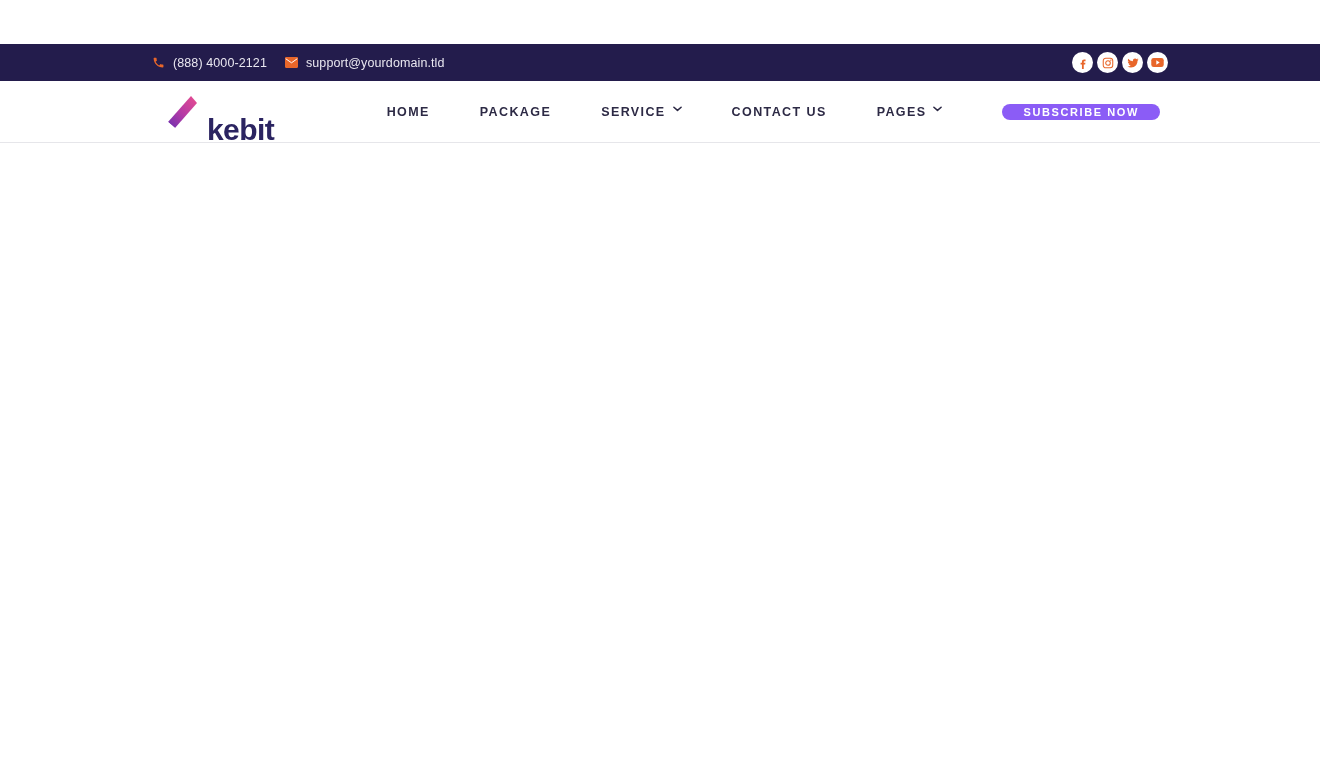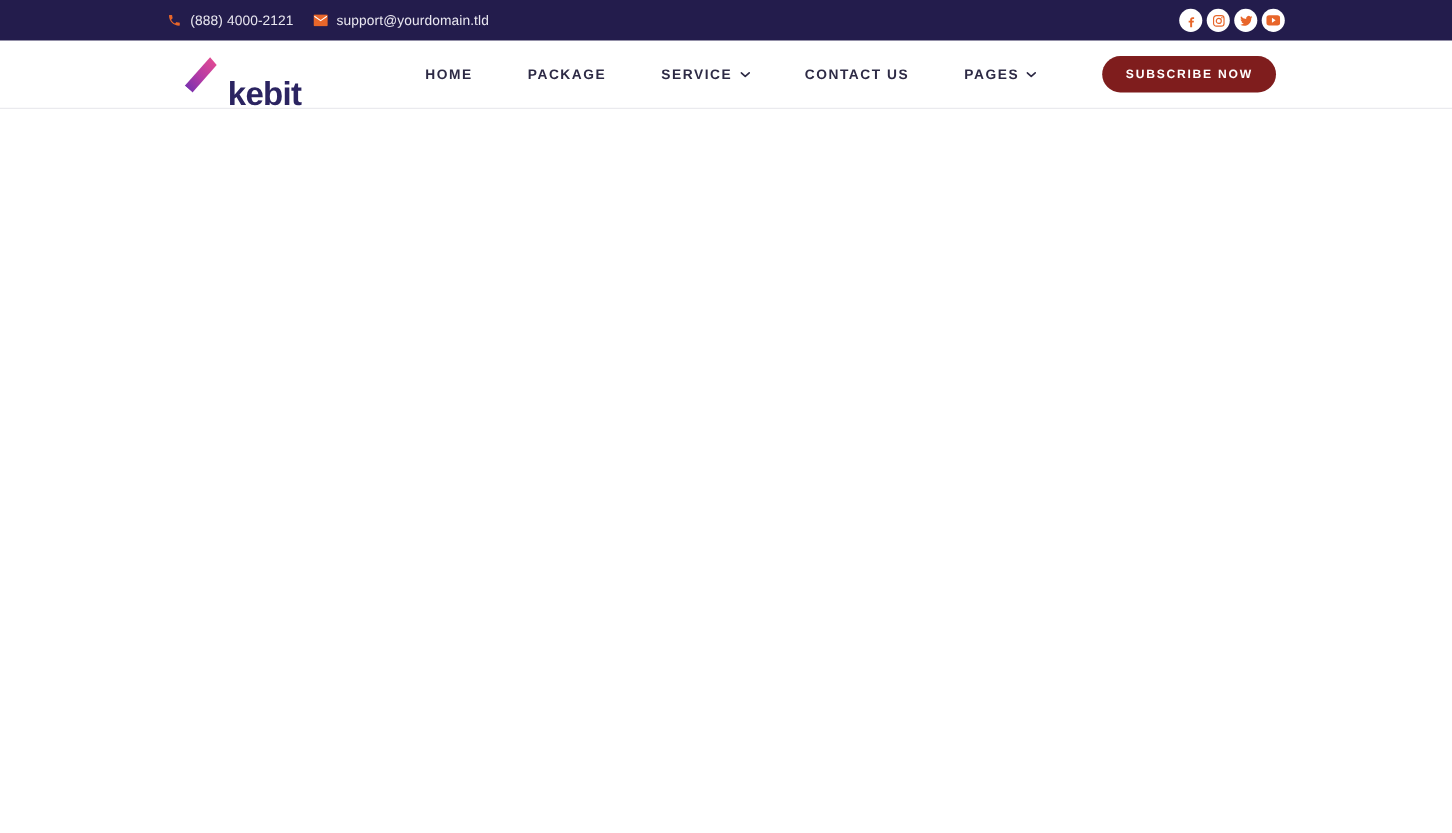--- a/index.html
+++ b/index.html
@@ -11,20 +11,21 @@
   }
 
   
   .topbar{
     height:37px;
     background:#231c4c;
     display:flex;
     align-items:center;
     justify-content:space-between;
     padding:0 152px 0 152px;
+    margin-top:44px;
   }
   .topbar-left{ display:flex; align-items:center; gap:18px; }
   .contact-item{
     display:flex; align-items:center; gap:8px;
     color:#e9e7f0; font-size:12.5px; letter-spacing:.1px;
     white-space:nowrap;
   }
   .contact-item .ico{ display:flex; align-items:center; }
   .contact-item .ico svg{ display:block; }
 
@@ -48,34 +49,34 @@
 
   .logo{ display:flex; align-items:center; gap:9px; cursor:pointer; }
   .logo-mark{ width:31px; height:36px; display:block; }
   .logo-text{
     font-size:30px; font-weight:700; color:#2b2461;
     letter-spacing:-.6px; line-height:1;margin-top:36px;
   }
 
   .nav{ display:flex; align-items:center; gap:0; }
   .nav-item{
-    display:flex; align-items:center; gap:7px;
+    display:flex; gap:7px;
     font-size:12.5px; font-weight:700; letter-spacing:1.4px;
     color:#2d2a45; text-transform:uppercase;
     padding:0 25px; cursor:pointer; white-space:nowrap;
   }
   .nav-item:first-child{ padding-left:0; }
   .chev{ display:block; margin-top:1px; }
 
   .subscribe{
     margin-left:35px;
-    background:#7f1d1d;
+    background:#8b5cf6;
     color:#ffffff;
     border:none; border-radius:22px;
-    height:33px; padding:0 21px;
+    height:16px; padding:0 21px;
     font-family:"Liberation Sans", sans-serif;
     font-size:11px; font-weight:700; letter-spacing:1.6px;
     text-transform:uppercase; cursor:pointer;
     white-space:nowrap;
   }
 
   .page-body{ height:658px; background:#ffffff; }
 </style>
 </head>
 <body>

